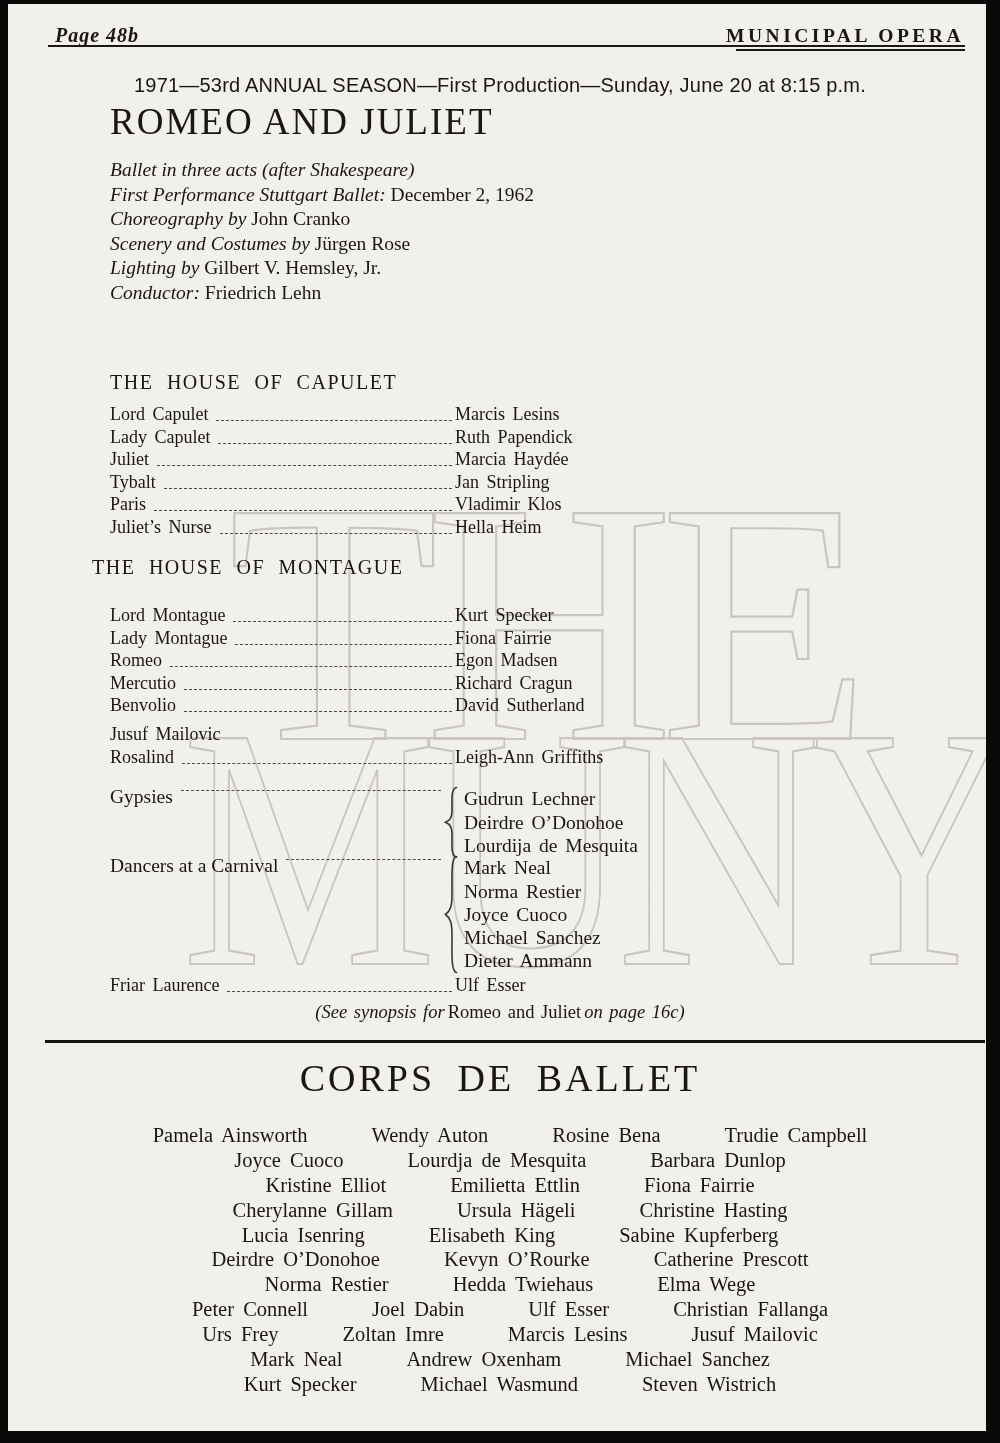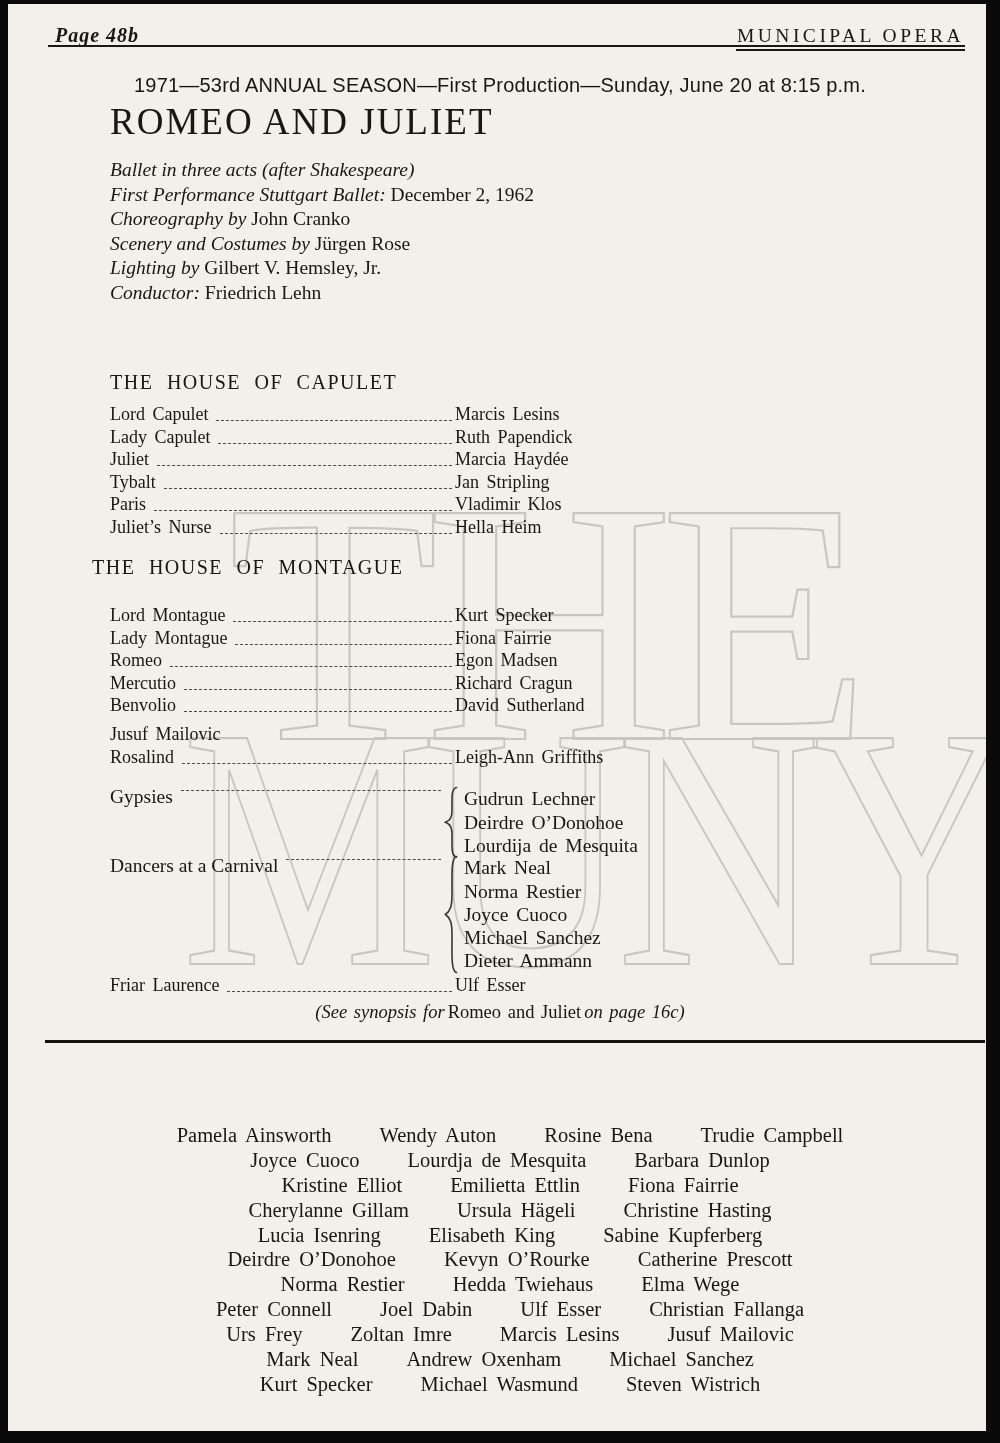--- a/index.html
+++ b/index.html
@@ -25,21 +25,21 @@
     -webkit-text-stroke:2.2px #c9c6c1;
   }
   #wm-the  { left:228px; top:451px; font-size:345px; letter-spacing:-14px; }
   #wm-muny { left:182px; top:676px; font-size:345px; letter-spacing:-16px;
              transform:scaleX(0.83); transform-origin:left top; }
 
   .z { position:absolute; z-index:2; }
 
   
   .hdr-page { left:55px; top:24px; font-size:20px; font-style:italic; font-weight:700; letter-spacing:1px; }
-  .hdr-pub  { right:36px; top:25px; font-size:19.5px; font-weight:400; letter-spacing:3.5px; }
+  .hdr-pub  { right:36px; top:25px; font-size:19.5px; font-weight:700; letter-spacing:3.5px; }
   .rule-main { left:48px; top:45px; width:917px; height:2px; background:#1a1714; }
   .rule-pub  { left:736px; top:49px; width:229px; height:2px; background:#1a1714; }
 
   
   .season {
     left:60px; right:60px; top:74px; text-align:center;
     font-family:"Liberation Sans", sans-serif; font-weight:400;
     font-size:20px; letter-spacing:0.2px;
   }
   .title { left:110px; top:100px; font-size:37px; letter-spacing:2px; }
@@ -72,21 +72,21 @@
   .group-names span { line-height:23.2px; word-spacing:3px; white-space:nowrap; }
   .brace { flex:none; }
 
   .synopsis { left:0; right:0; top:1002px; text-align:center; font-size:18.5px; font-style:italic; word-spacing:2px; }
   .synopsis .roman { font-style:normal; margin:0 3px; }
 
   .rule-heavy { left:45px; top:1040px; width:940px; height:3px; background:#151310; }
 
   .corps-heading { left:0; right:0; top:1056px; text-align:center; font-size:38px; letter-spacing:3px; word-spacing:10px; }
   .corps-lines { left:40px; right:20px; top:1124px; }
-  .corps-line { display:flex; justify-content:center; gap:48px; height:24.9px; font-size:20.5px; word-spacing:4px; }
+  .corps-line { display:flex; justify-content:center; gap:64px; height:24.9px; font-size:20.5px; word-spacing:4px; }
   .corps-line span { white-space:nowrap; }
 </style>
 </head>
 <body>
 
 <div class="sheet">
 
   <div class="wm" id="wm-the">THE</div>
   <div class="wm" id="wm-muny">MUNY</div>
 
@@ -249,20 +249,21 @@
         </div>
         <span class="name">Ulf Esser</span>
       </div>
     </div>
 
   <div class="z synopsis">
     <span>(See synopsis for</span><span class="roman">Romeo and Juliet</span><span>on page 16c)</span>
   </div>
 
   <div class="z rule-heavy"></div>
+  <div class="z corps-heading">CORPS DE BALLET</div>
   <div class="z corps-lines" id="corps-lines">
       <div class="corps-line">
         <span>Pamela Ainsworth</span>
         <span>Wendy Auton</span>
         <span>Rosine Bena</span>
         <span>Trudie Campbell</span>
       </div>
       <div class="corps-line">
         <span>Joyce Cuoco</span>
         <span>Lourdja de Mesquita</span>

